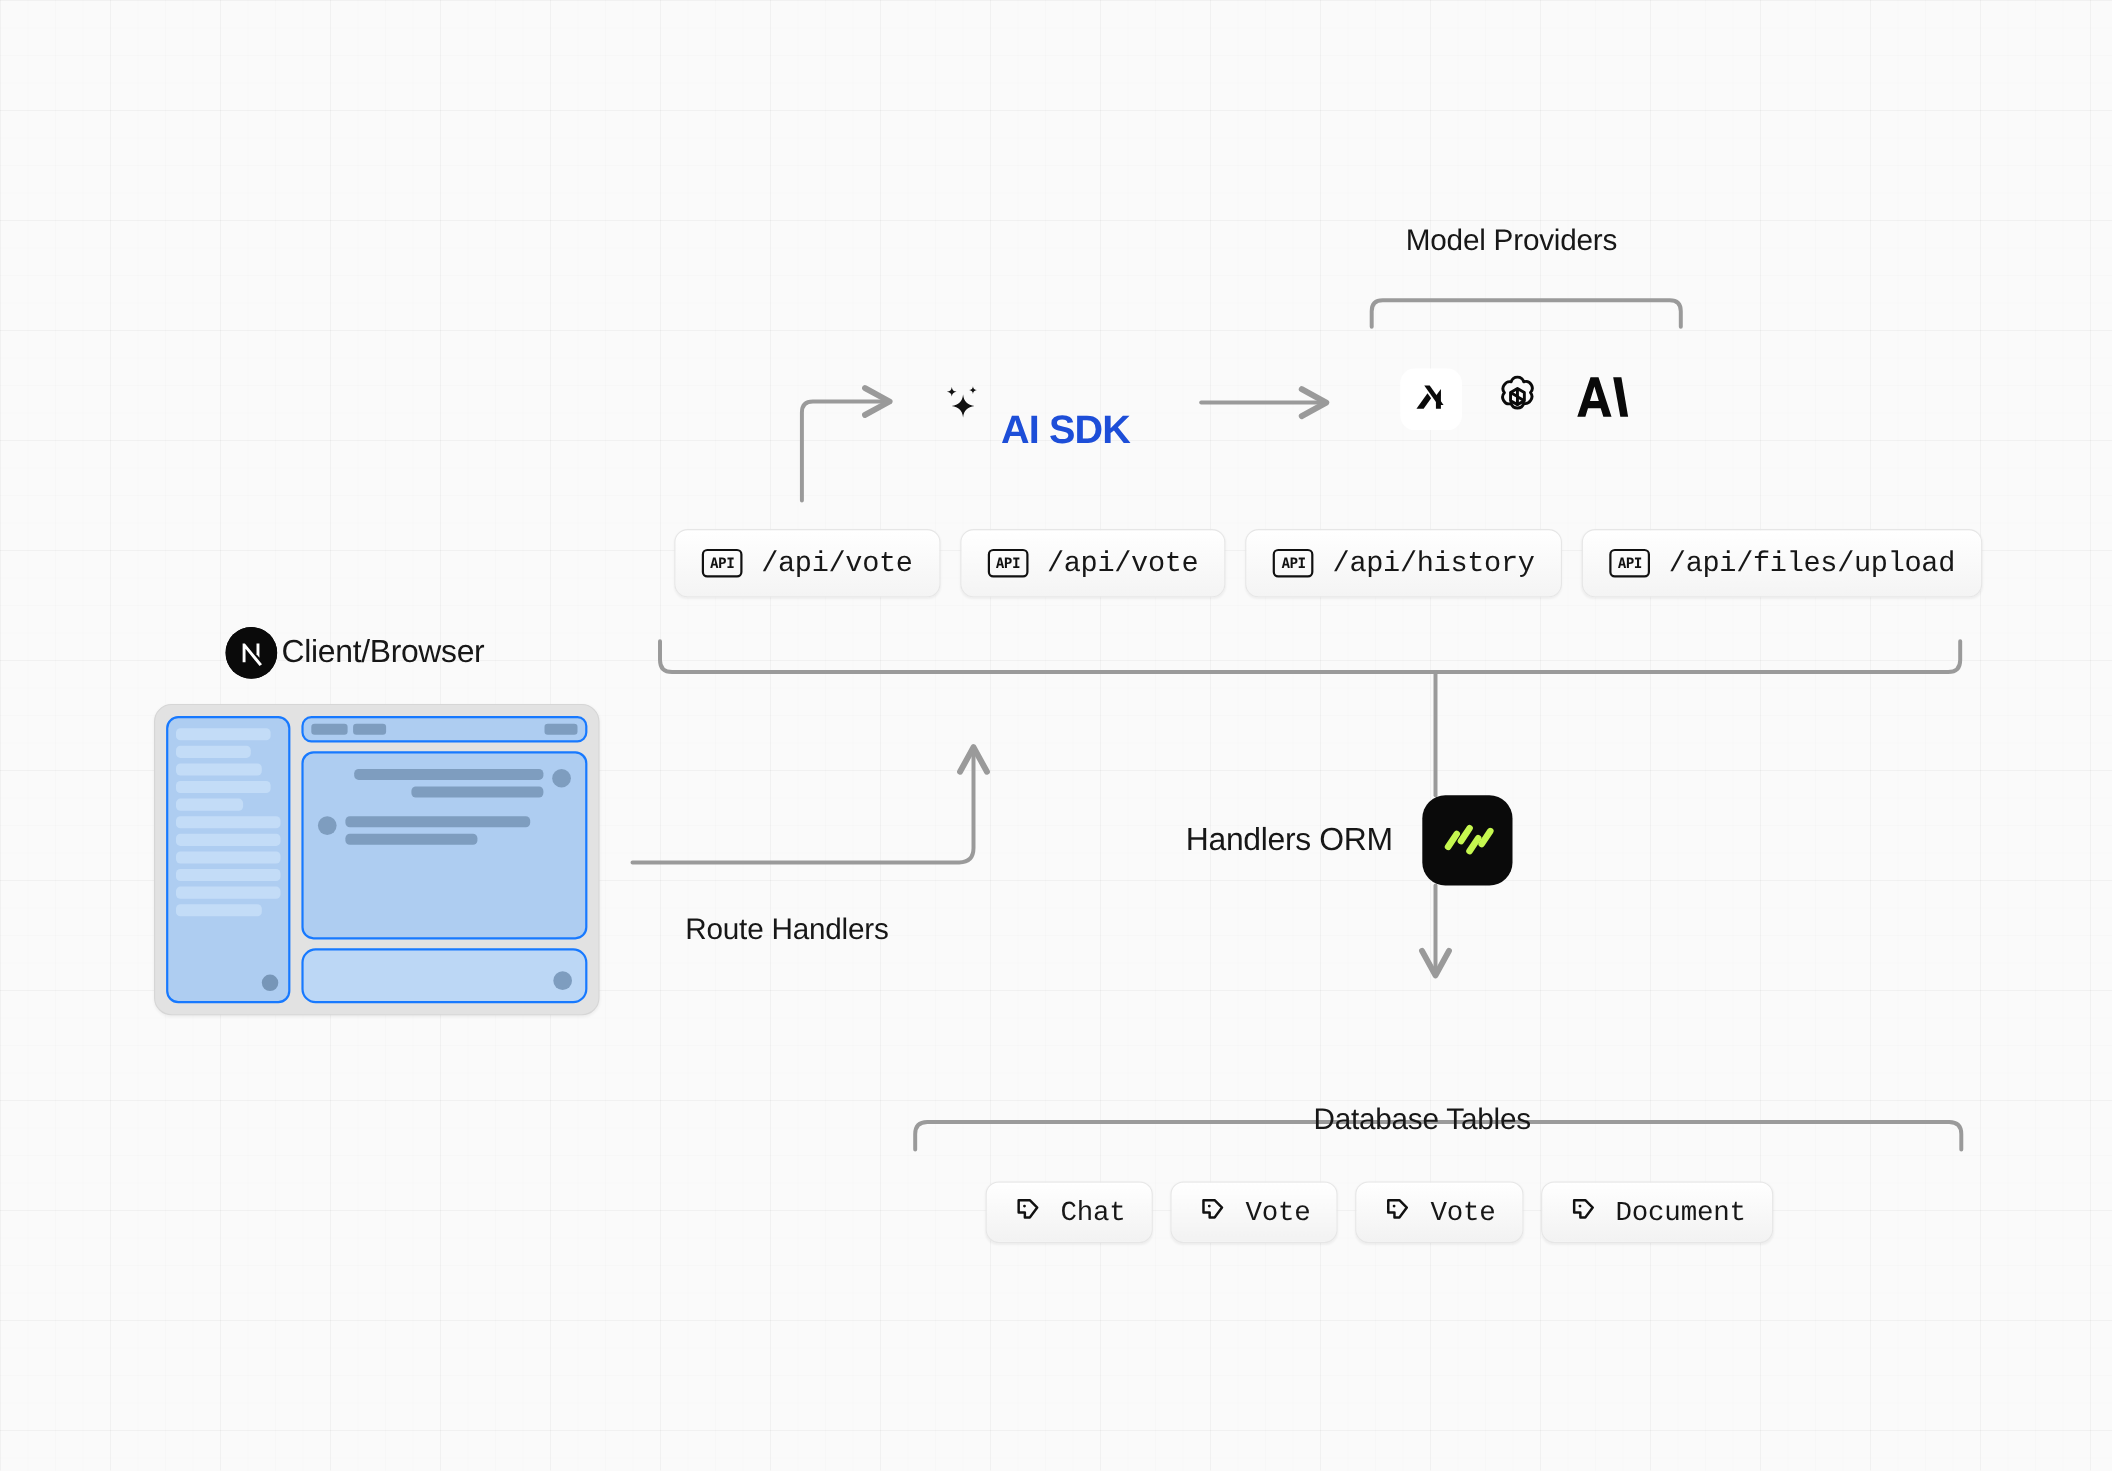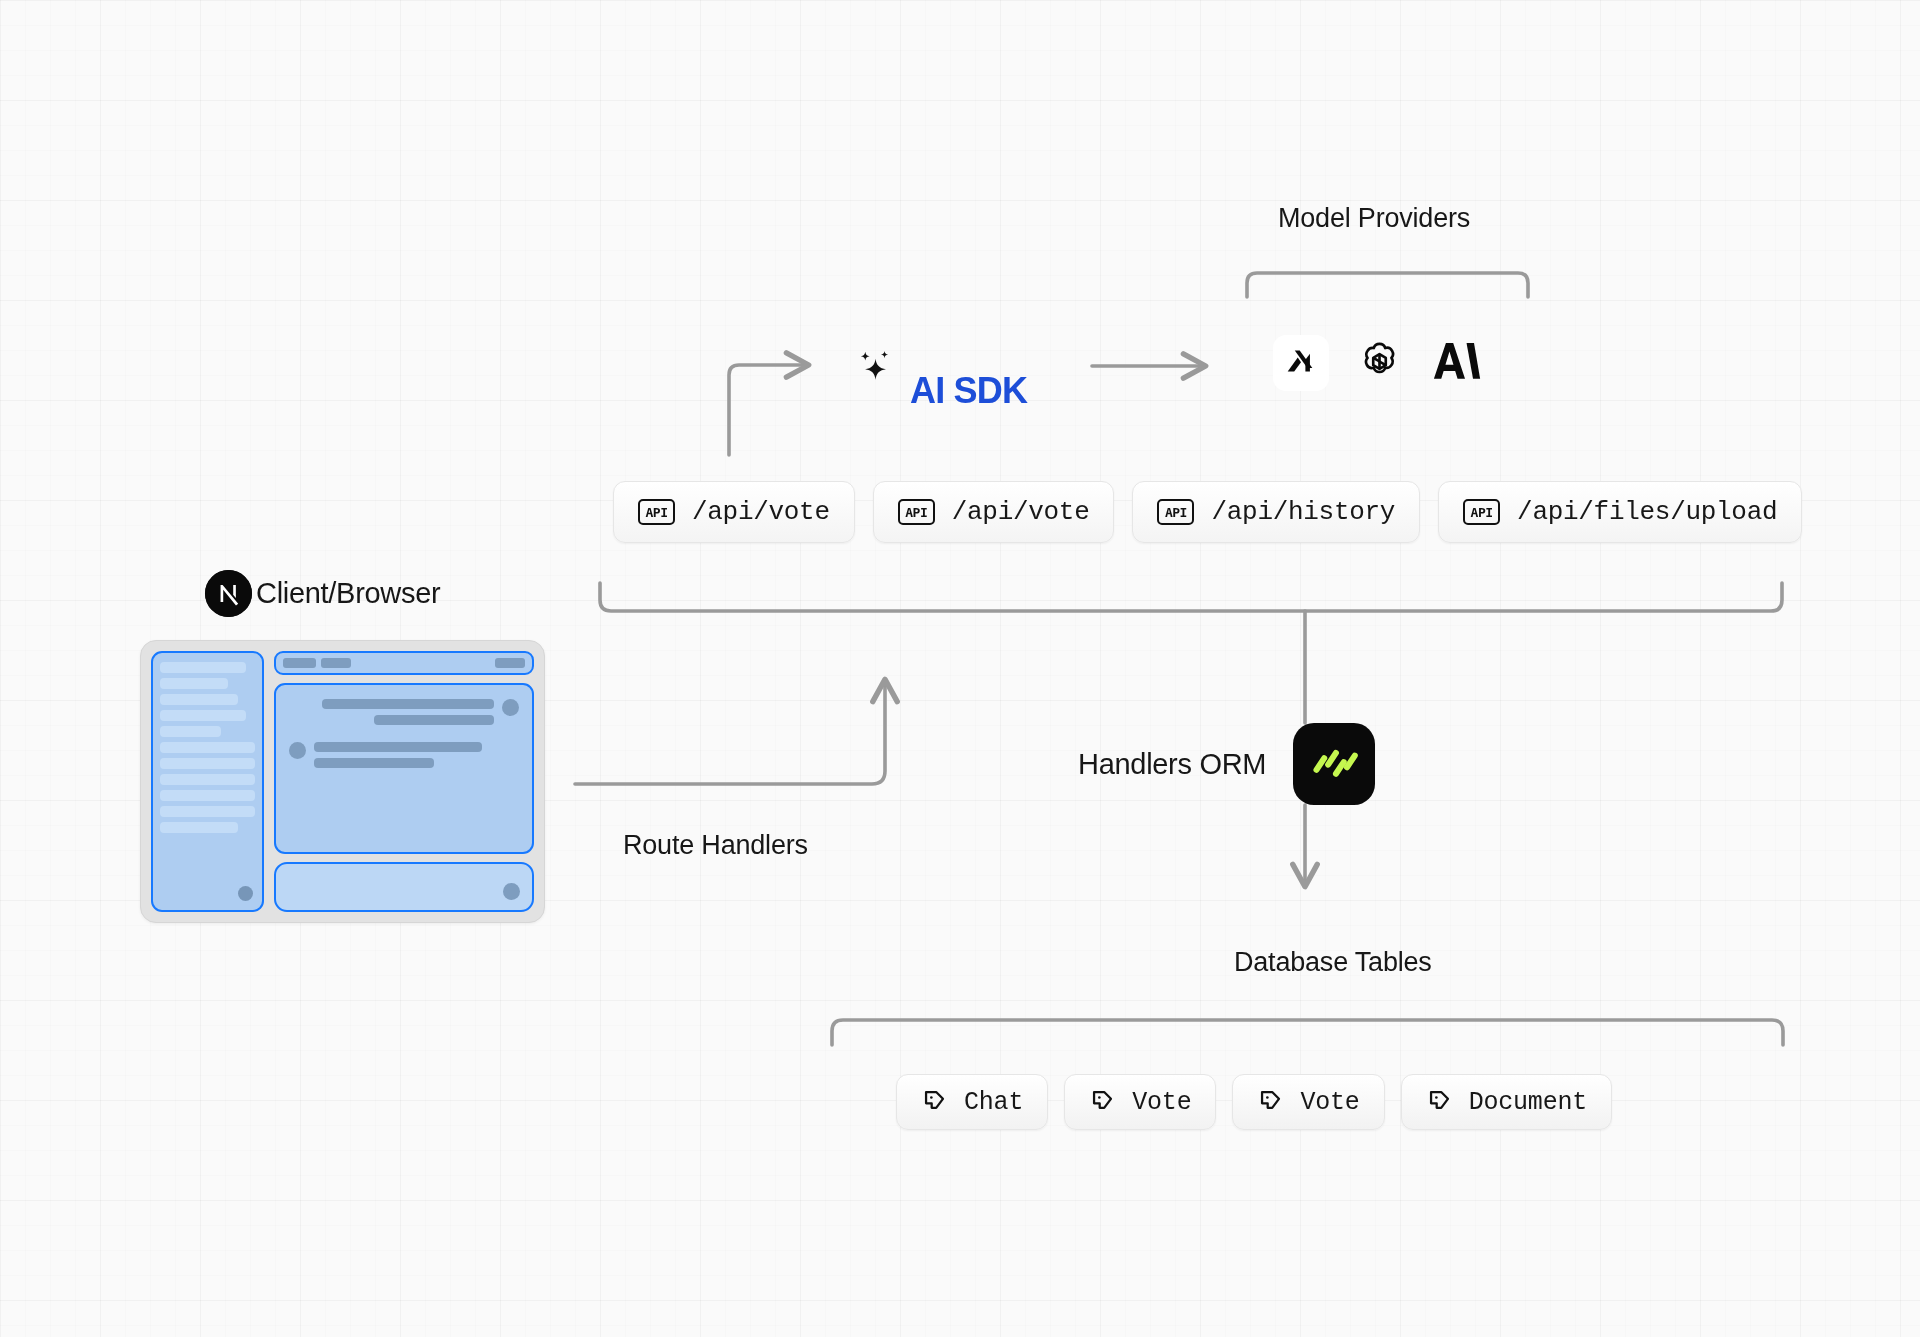--- a/index.html
+++ b/index.html
@@ -326,21 +326,21 @@
     font-family: "Liberation Mono", "DejaVu Sans Mono", monospace;
     font-size: 25px;
     color: #171717;
     letter-spacing: -0.2px;
     white-space: nowrap;
   }
 
   
   #label-model-providers { left: 1278px; top: 203px; }
   #label-route-handlers  { left: 623px;  top: 830px; }
-  #label-database-tables { left: 1194px; top: 947px; margin-left: 40px; }
+  #label-database-tables { left: 1194px; top: 1002px; }
 </style>
 </head>
 <body>
 
 <div id="canvas"></div>
 
 <svg class="layer" id="svg-connectors" viewBox="0 0 1920 1337" width="1920" height="1337" xmlns="http://www.w3.org/2000/svg">
   <defs>
     <marker id="arrowhead" markerWidth="9" markerHeight="9" refX="7.2" refY="4.5" orient="auto" markerUnits="strokeWidth">
       <path d="M 1.2 1.1 L 7.4 4.5 L 1.2 7.9" fill="none" stroke="#9a9a9a" stroke-width="1.5" stroke-linecap="round" stroke-linejoin="round"></path>

